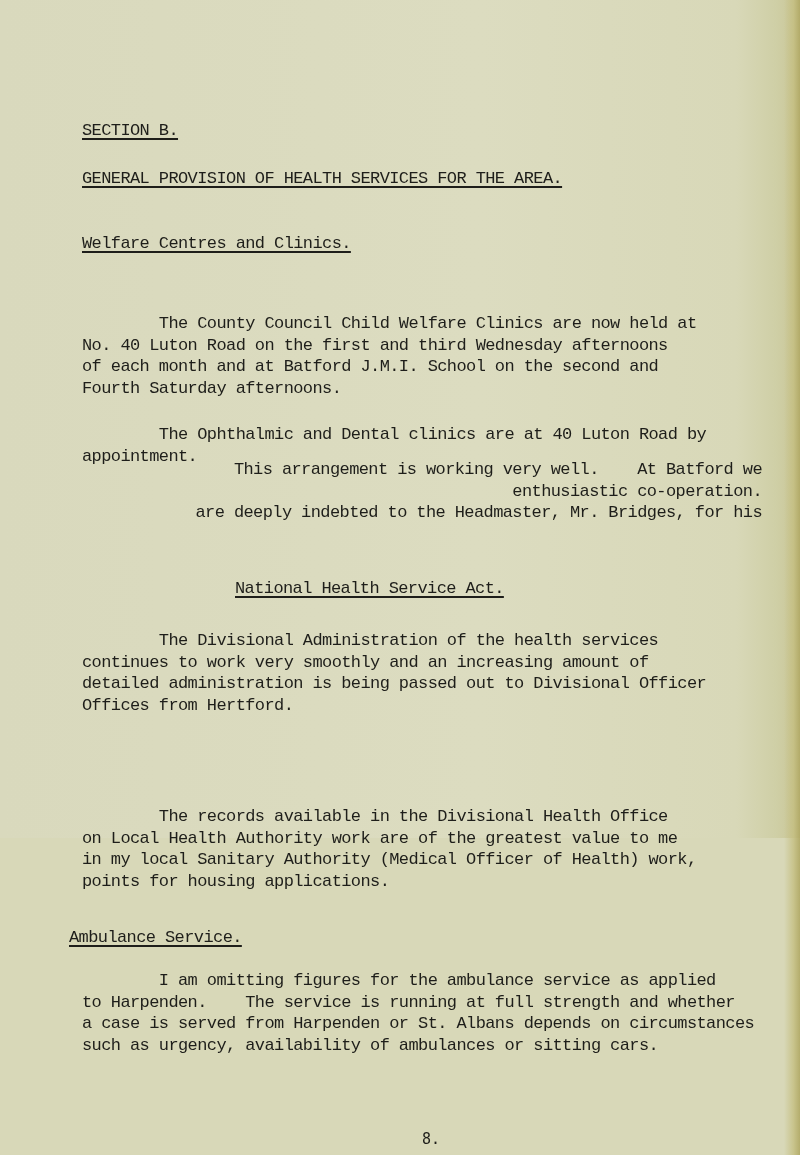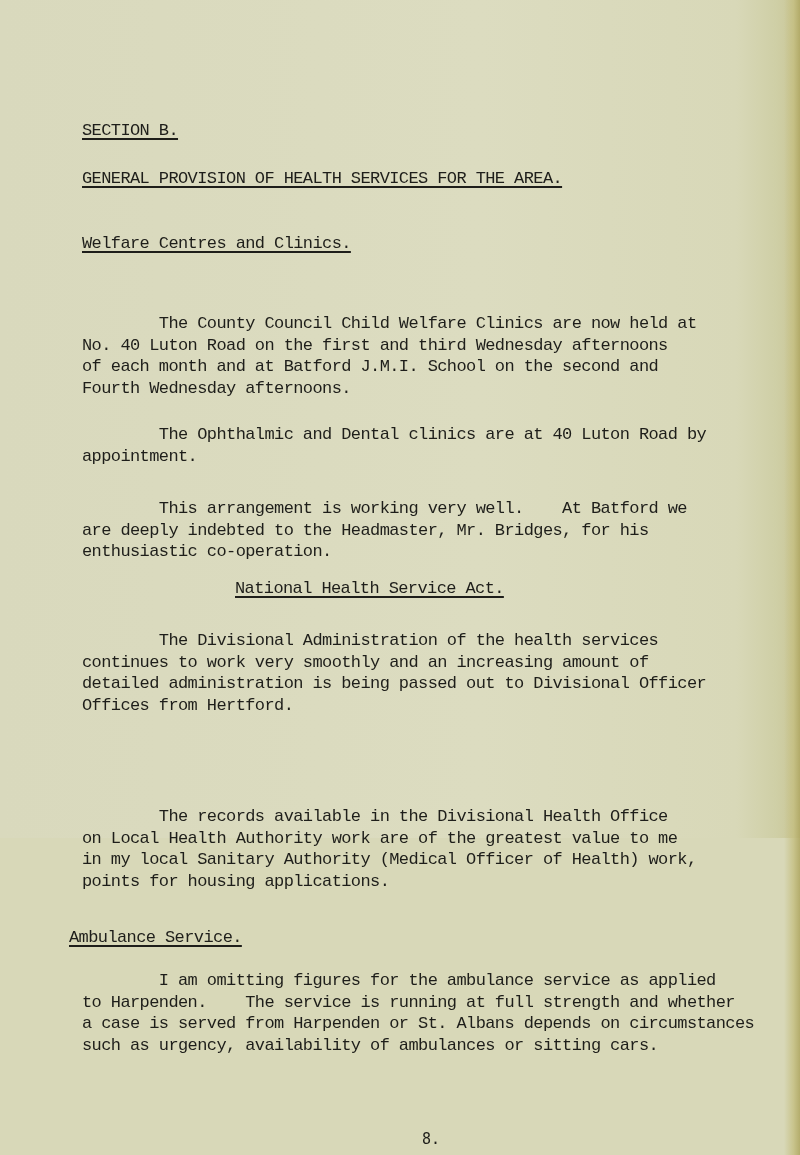--- a/index.html
+++ b/index.html
@@ -69,32 +69,32 @@
   <div class="text u" style="left:82px; top:120px;">SECTION B.</div>
 
   <div class="text u" style="left:82px; top:168px;">GENERAL PROVISION OF HEALTH SERVICES FOR THE AREA.</div>
 
   <div class="text u" style="left:82px; top:233px;">Welfare Centres and Clinics.</div>
 
   <div class="para" style="top:305px;margin-top:8px;">
     <span class="line">        The County Council Child Welfare Clinics are now held at</span>
     <span class="line">No. 40 Luton Road on the first and third Wednesday afternoons</span>
     <span class="line">of each month and at Batford J.M.I. School on the second and</span>
-    <span class="line">Fourth Wednesday afternoons.</span>
+    <span class="line">Fourth Saturday afternoons.</span>
   </div>
 
   <div class="para" style="top:424px;">
     <span class="line">        The Ophthalmic and Dental clinics are at 40 Luton Road by</span>
     <span class="line">appointment.</span>
   </div>
 
-  <div class="para" style="top:498px;">
+  <div class="para" style="top:459px;text-align:right;">
     <span class="line">        This arrangement is working very well.    At Batford we</span>
+    <span class="line">enthusiastic co-operation.</span>
     <span class="line">are deeply indebted to the Headmaster, Mr. Bridges, for his</span>
-    <span class="line">enthusiastic co-operation.</span>
   </div>
 
   <div class="text u" style="left:213px; top:578px;margin-left:22px;">National Health Service Act.</div>
 
   <div class="para" style="top:630px;">
     <span class="line">        The Divisional Administration of the health services</span>
     <span class="line">continues to work very smoothly and an increasing amount of</span>
     <span class="line">detailed administration is being passed out to Divisional Officer</span>
     <span class="line">Offices from Hertford.</span>
   </div>

